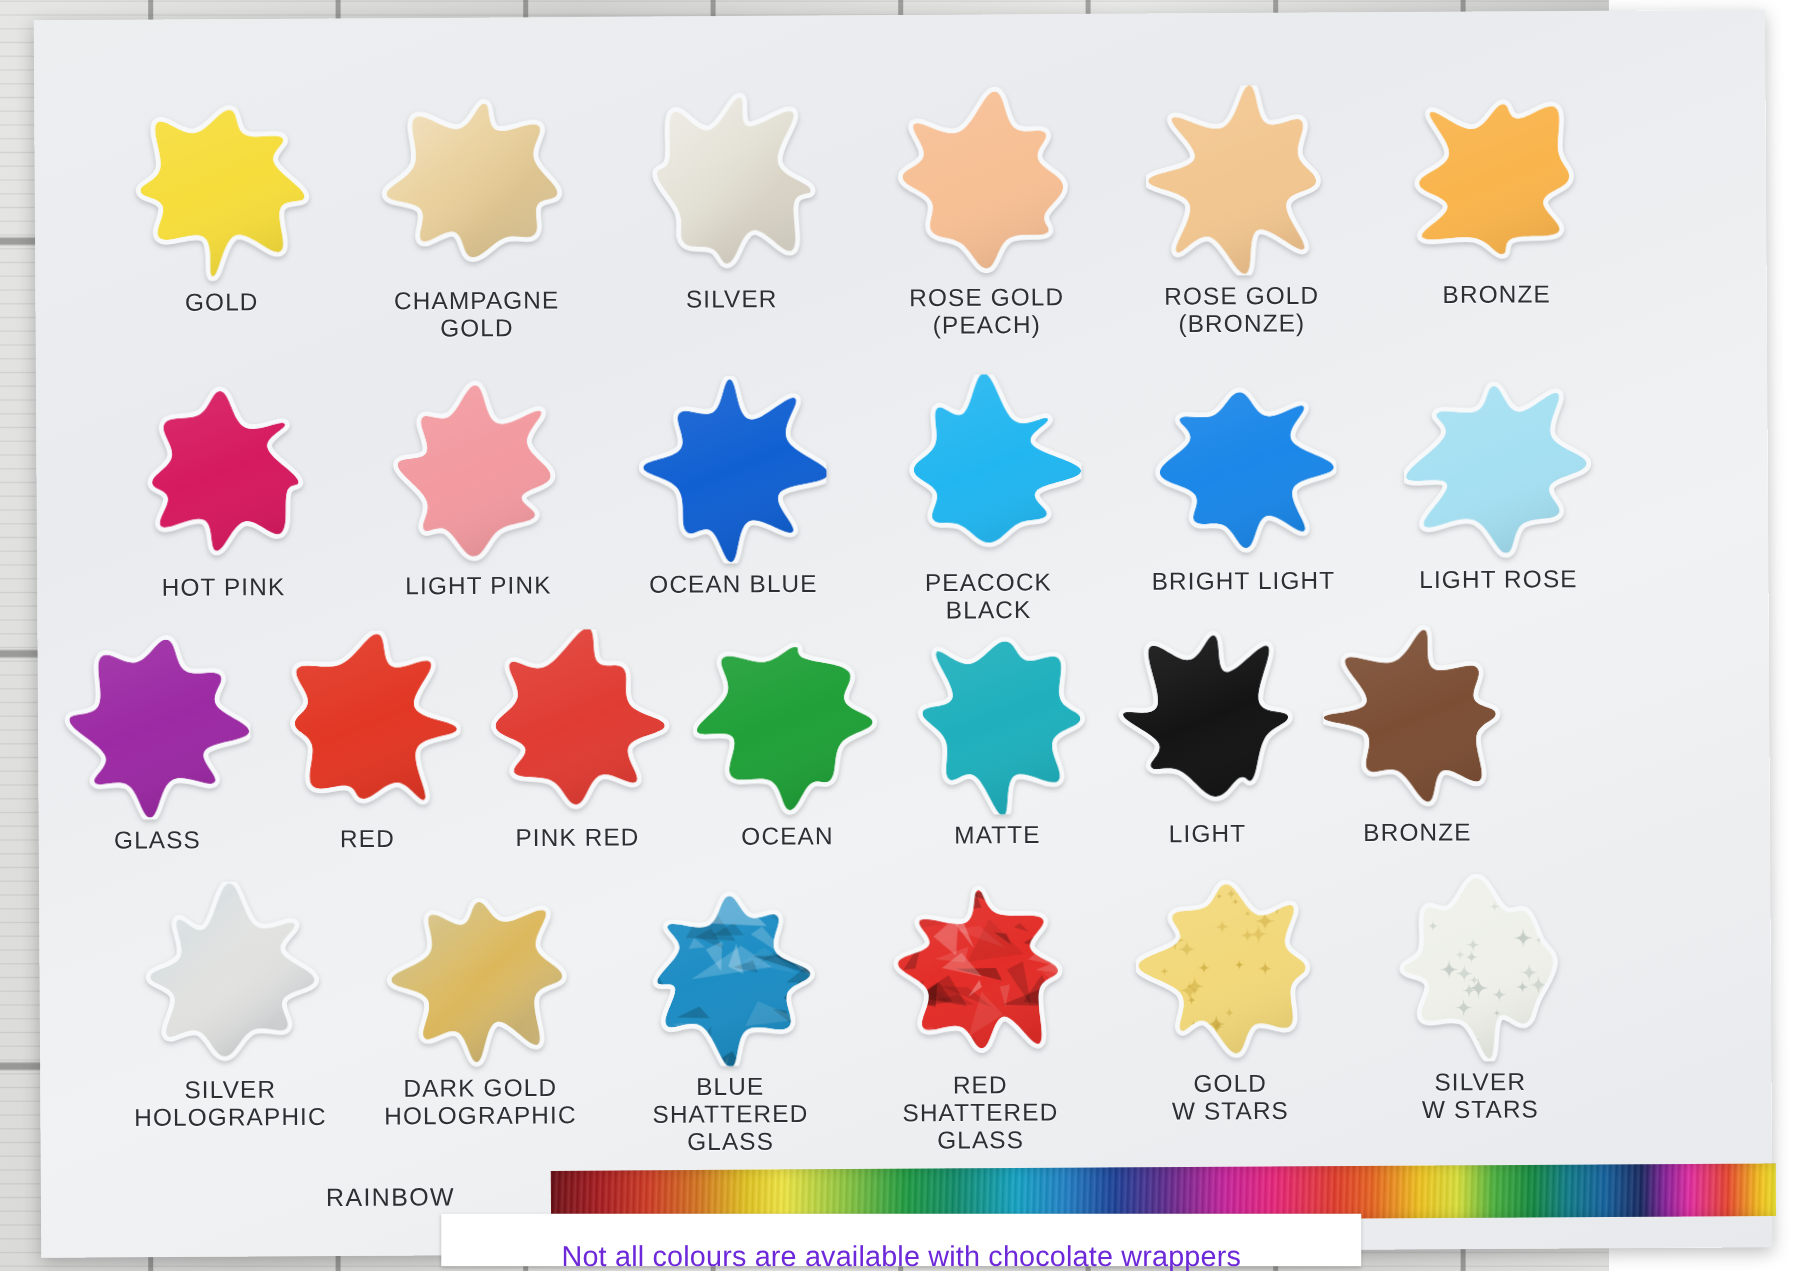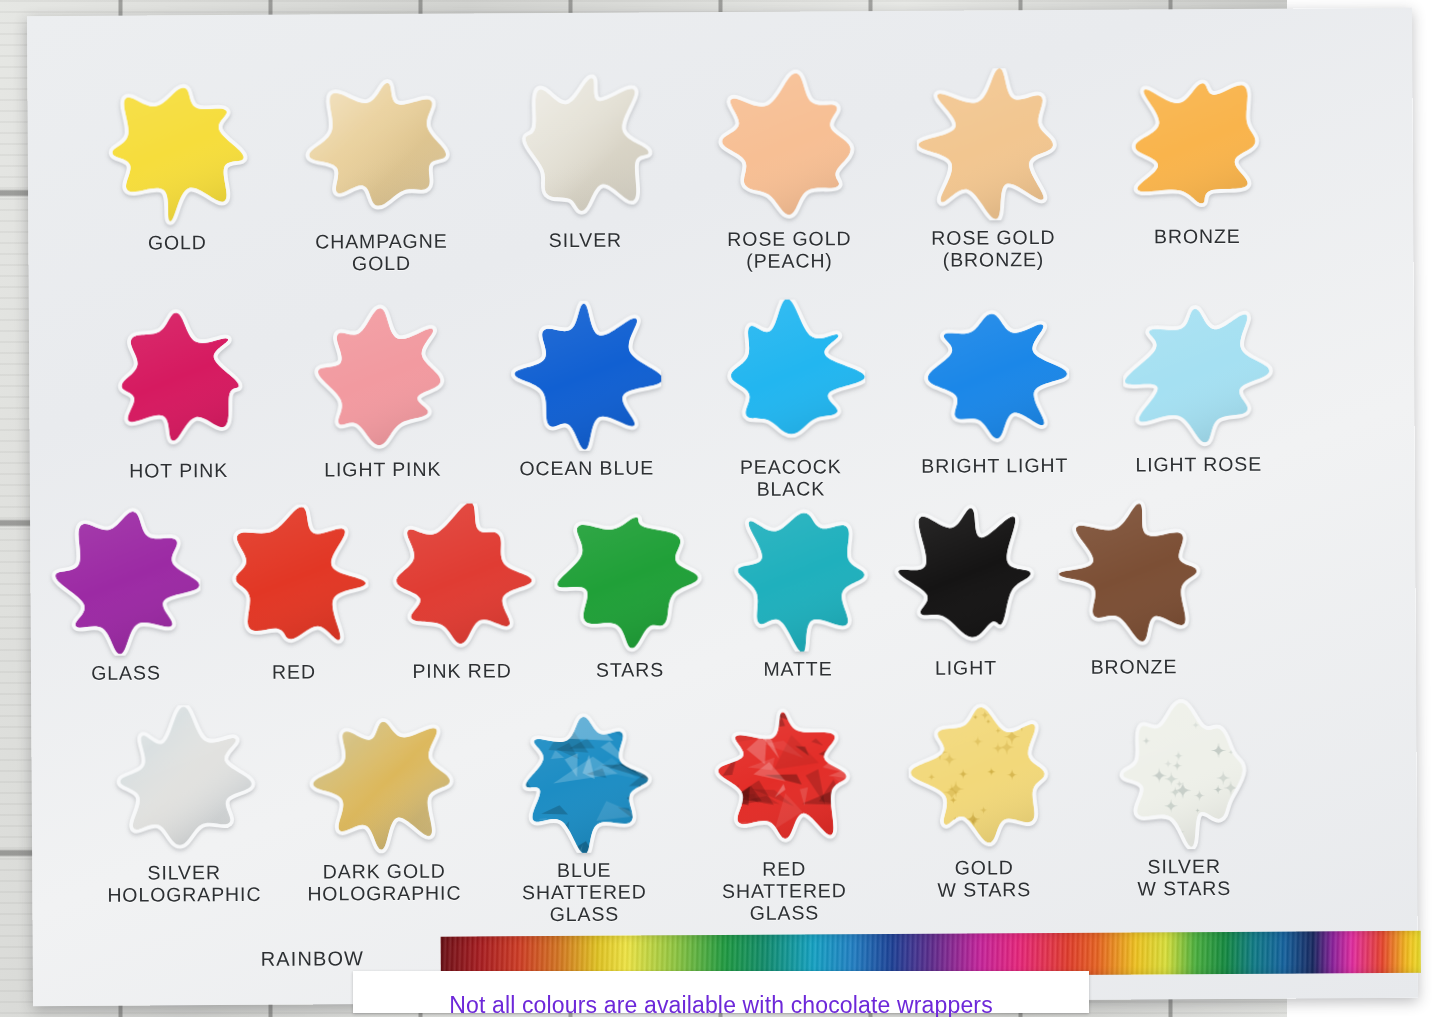--- a/index.html
+++ b/index.html
@@ -548,21 +548,21 @@
                   <stop offset="100%" stop-color="rgba(0,0,0,0.07)"></stop>
                 </linearGradient>
               </defs>
               <path d="M 54.32 10.06 C 58.32 9.71 53.83 13.53 59.36 16.05 C 64.89 18.57 78.71 18.62 82.92 23.11 C 87.14 27.60 78.66 33.97 81.15 39.28 C 83.63 44.58 96.22 46.21 95.77 50.55 C 95.31 54.89 83.08 55.95 78.78 61.74 C 74.49 67.53 76.69 76.38 73.56 80.51 C 70.42 84.64 66.88 79.89 62.57 83.09 C 58.26 86.29 55.37 97.37 51.27 97.06 C 47.17 96.75 47.38 85.03 41.38 81.50 C 35.39 77.97 24.20 83.32 20.28 78.78 C 16.35 74.24 24.62 62.71 21.09 58.01 C 17.57 53.31 2.58 58.97 2.04 54.46 C 1.50 49.94 15.55 42.18 18.29 34.66 C 21.03 27.14 12.28 18.84 16.22 15.59 C 20.15 12.34 31.29 18.92 38.65 17.85 C 46.02 16.78 50.31 10.41 54.32 10.06 Z" fill="#f7f8f9" stroke="#f7f8f9" stroke-width="5" stroke-linejoin="round"></path>
               <g clip-path="url(#clip32)">
                 <path d="M 54.32 10.06 C 58.32 9.71 53.83 13.53 59.36 16.05 C 64.89 18.57 78.71 18.62 82.92 23.11 C 87.14 27.60 78.66 33.97 81.15 39.28 C 83.63 44.58 96.22 46.21 95.77 50.55 C 95.31 54.89 83.08 55.95 78.78 61.74 C 74.49 67.53 76.69 76.38 73.56 80.51 C 70.42 84.64 66.88 79.89 62.57 83.09 C 58.26 86.29 55.37 97.37 51.27 97.06 C 47.17 96.75 47.38 85.03 41.38 81.50 C 35.39 77.97 24.20 83.32 20.28 78.78 C 16.35 74.24 24.62 62.71 21.09 58.01 C 17.57 53.31 2.58 58.97 2.04 54.46 C 1.50 49.94 15.55 42.18 18.29 34.66 C 21.03 27.14 12.28 18.84 16.22 15.59 C 20.15 12.34 31.29 18.92 38.65 17.85 C 46.02 16.78 50.31 10.41 54.32 10.06 Z" fill="#20a038"></path>
                 <rect x="0" y="0" width="100" height="100" fill="url(#vg33)"></rect>
               </g>
             </svg>
           </div>
-          <div class="label">STARS</div>
+          <div class="label">OCEAN</div>
         </div>
         <div class="cell" style="width: 146px;">
           <div class="splat-wrap">
             <svg class="splat" width="150" height="150" viewBox="0 0 100 100">
               <defs>
                 <clipPath id="clip34">
                   <path d="M 54.33 7.68 C 60.17 7.33 60.32 15.95 65.92 17.80 C 71.52 19.66 79.80 13.27 83.29 17.26 C 86.77 21.26 81.75 32.23 83.93 38.48 C 86.11 44.73 95.37 45.23 94.58 49.58 C 93.79 53.94 82.18 54.67 79.84 61.00 C 77.50 67.34 86.46 78.77 82.49 82.34 C 78.53 85.92 65.04 75.96 59.35 79.51 C 53.66 83.06 57.15 100.71 53.08 100.71 C 49.00 100.72 43.90 83.42 38.27 79.54 C 32.64 75.67 27.01 84.37 23.96 80.67 C 20.92 76.96 25.15 67.20 22.53 60.38 C 19.91 53.57 9.64 49.86 10.40 45.43 C 11.16 41.00 24.99 43.65 26.44 37.49 C 27.89 31.32 16.10 17.02 17.89 13.56 C 19.68 10.10 28.66 20.73 35.71 19.59 C 42.75 18.46 48.49 8.02 54.33 7.68 Z"></path>
                 </clipPath>
                 <linearGradient id="vg35" x1="0" y1="0" x2="0.4" y2="1">
                   <stop offset="0%" stop-color="rgba(255,255,255,0.10)"></stop>

